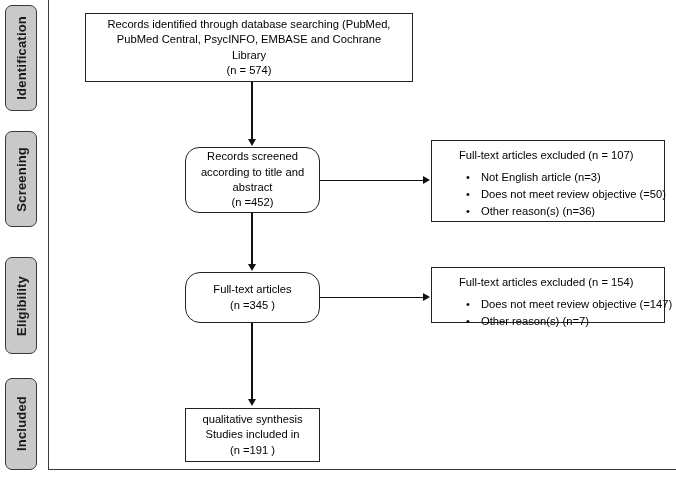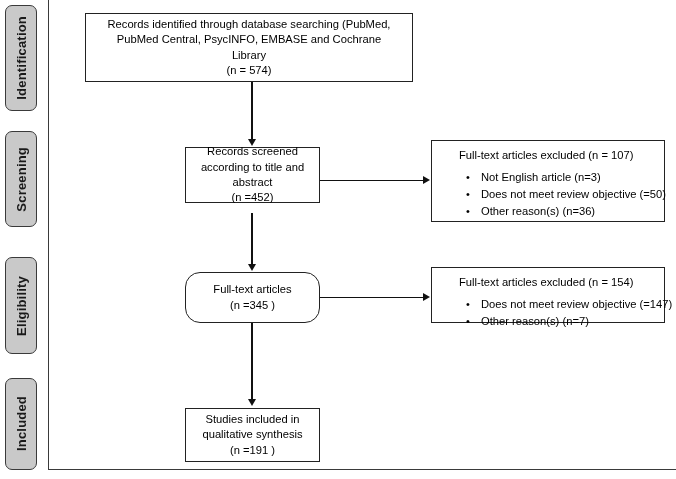--- a/index.html
+++ b/index.html
@@ -153,21 +153,21 @@
   <div class="flow-box" style="left:85px; top:13px; width:328px; height:69px;">
     <span class="line">Records identified through database searching (PubMed,</span>
     <span class="line">PubMed Central, PsycINFO,  EMBASE and Cochrane</span>
     <span class="line">Library</span>
     <span class="line">(n = 574)</span>
   </div>
 
   <div class="v-line" style="left:251.2px; top:82px; height:58px;"></div>
   <div class="arrow-down" style="left:247.5px; top:139px;"></div>
 
-  <div class="flow-box" style="left:185px; top:147px; width:135px; height:56px;">
+  <div class="flow-box" style="left:185px; top:147px; width:135px; height:66px;border-radius:14px;">
     <span class="line">Records screened</span>
     <span class="line">according to title and</span>
     <span class="line">abstract</span>
     <span class="line">(n =452)</span>
   </div>
 
   <div class="h-line" style="left:320px; top:179.5px; width:104px;"></div>
   <div class="arrow-right" style="left:423px; top:175.5px;"></div>
 
   <div class="excl-box" style="left:431px; top:140px; width:234px; height:82px;">
@@ -210,18 +210,18 @@
         <span class="bullet">•</span>
         <span>Other reason(s) (n=7)</span>
       </li>
     </ul>
   </div>
 
   <div class="v-line" style="left:251.2px; top:323px; height:77px;"></div>
   <div class="arrow-down" style="left:247.5px; top:399px;"></div>
 
   <div class="flow-box" style="left:185px; top:408px; width:135px; height:54px;">
+    <span class="line">qualitative synthesis</span>
     <span class="line">Studies included in</span>
-    <span class="line">qualitative synthesis</span>
     <span class="line">(n =191 )</span>
   </div>
 
 </div>
 
 </body></html>

